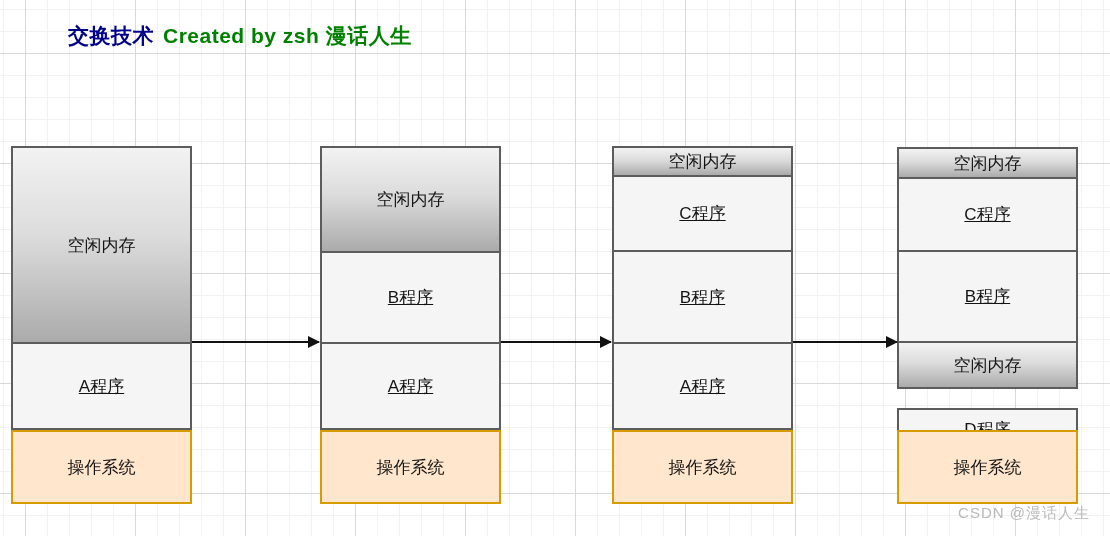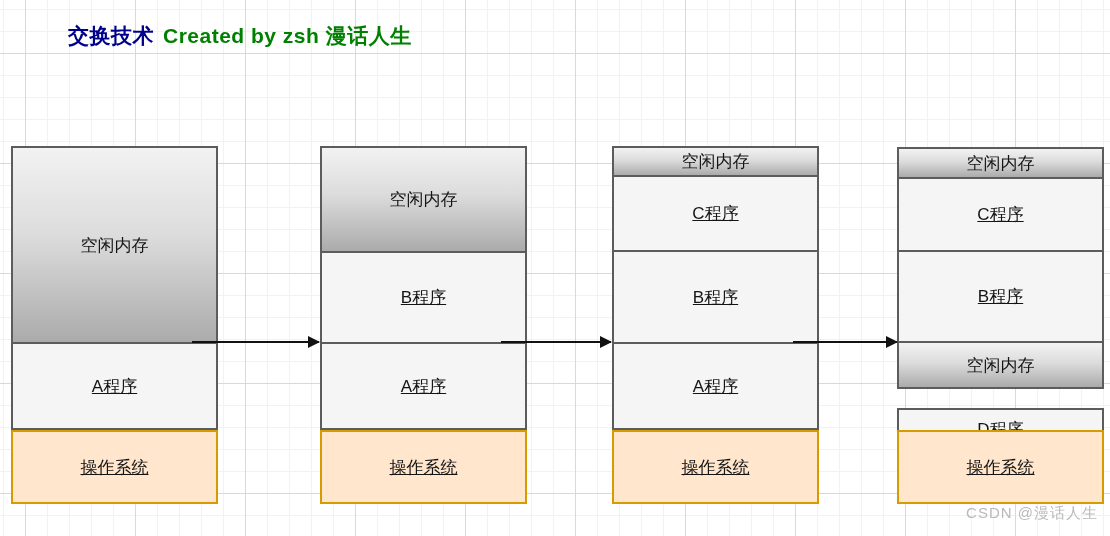--- a/index.html
+++ b/index.html
@@ -28,32 +28,32 @@
     font-size: 21px;
     font-weight: bold;
     white-space: nowrap;
     letter-spacing: 0.5px;
   }
   .title .main   { color: #00008b; }
   .title .credit { color: #008000; margin-left: 9px; }
 
   .block {
     position: absolute;
-    width: 207px;
+    width: 181px;
     display: flex;
     align-items: center;
     justify-content: center;
     font-size: 17px;
     color: #141414;
     border: 2px solid #5c5c5c;
     white-space: nowrap;
   }
   .block.free    { background: linear-gradient(180deg, #f2f2f2 0%, #dcdcdc 45%, #ababab 100%); }
   .block.program { background: #f5f5f5; text-decoration: underline; }
-  .block.os      { background: #ffe6cc; border-color: #d79b00; z-index: 3; text-decoration: underline; }
+  .block.os      { background: #ffe6cc; border-color: #d79b00; z-index: 3; }
 
   
   .c1-free { left: 11px;  top: 146px; height: 198px; }
   .c1-a    { left: 11px;  top: 342px; height: 88px;  }
   .c1-os   { left: 11px;  top: 430px; height: 74px;  }
   
   .c2-free { left: 320px; top: 146px; height: 107px; }
   .c2-b    { left: 320px; top: 251px; height: 93px;  }
   .c2-a    { left: 320px; top: 342px; height: 88px;  }
   .c2-os   { left: 320px; top: 430px; height: 74px;  }
@@ -87,21 +87,21 @@
     border-left: 12px solid #111111;
     border-top: 6px solid transparent;
     border-bottom: 6px solid transparent;
   }
   .arrow-1 { left: 192px; width: 127px; }
   .arrow-2 { left: 501px; width: 110px; }
   .arrow-3 { left: 793px; width: 104px; }
 
   .watermark {
     position: absolute;
-    right: 12px;
+    right: 20px;
     top: 504px;
     font-size: 15px;
     color: #b9b9b9;
     letter-spacing: 1px;
     white-space: nowrap;
   }
 </style>
 </head>
 <body>
 

